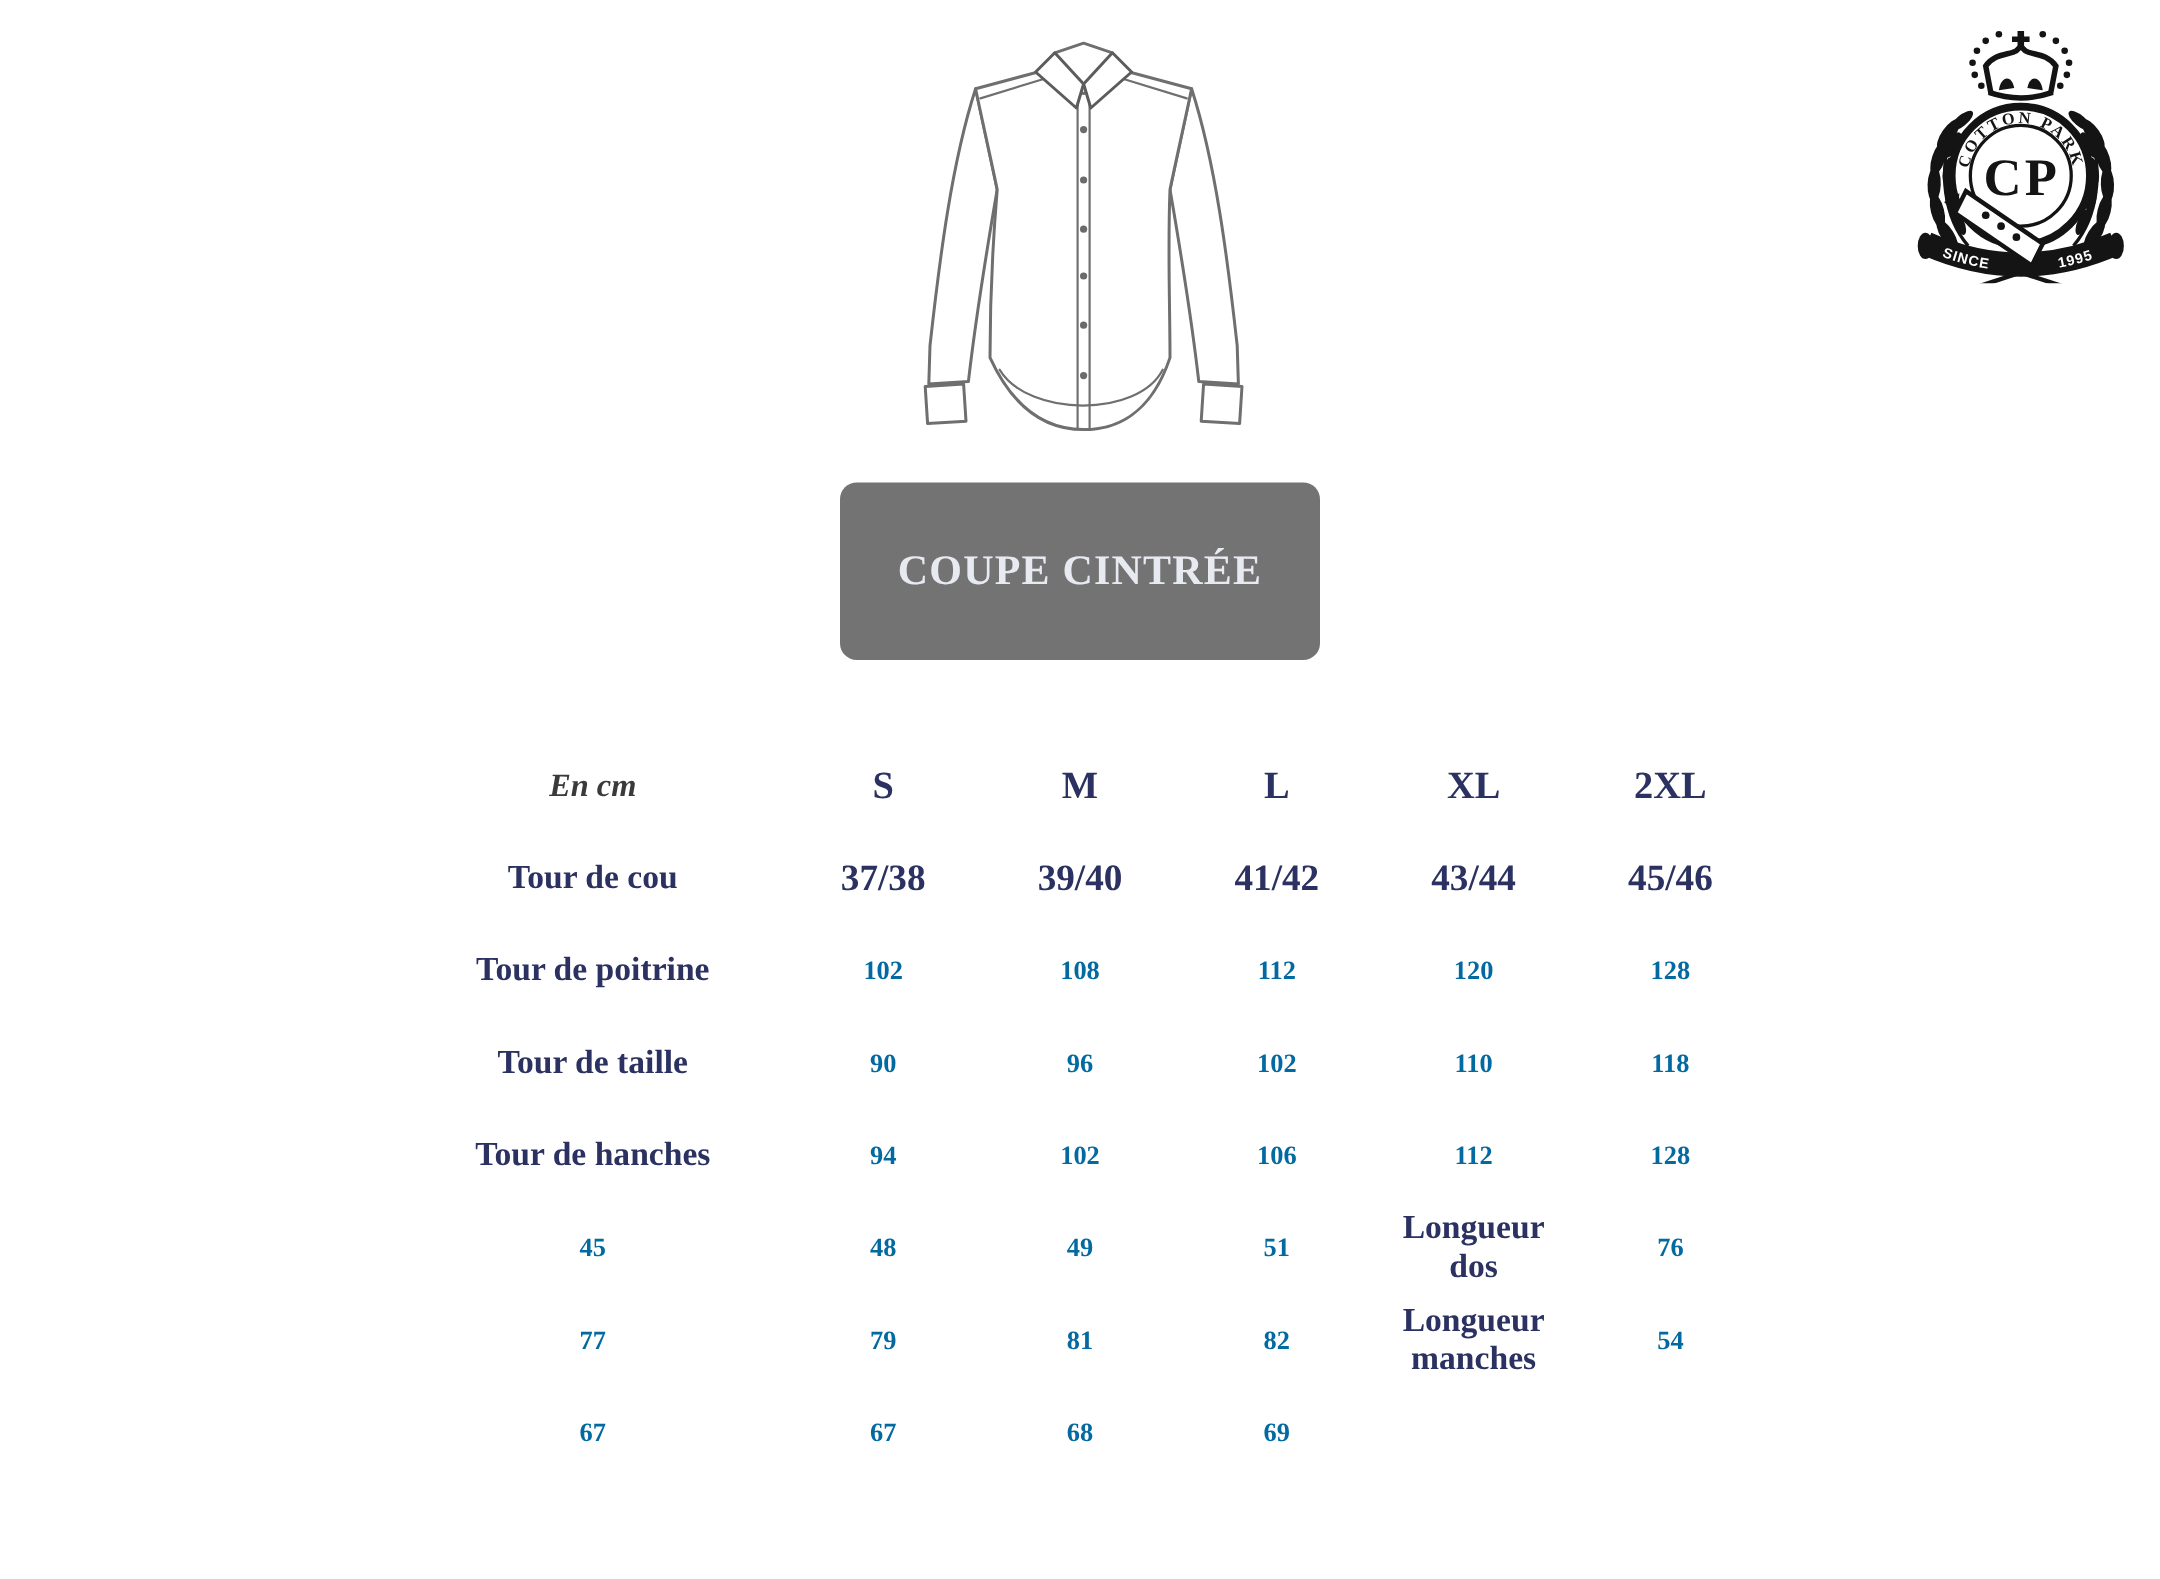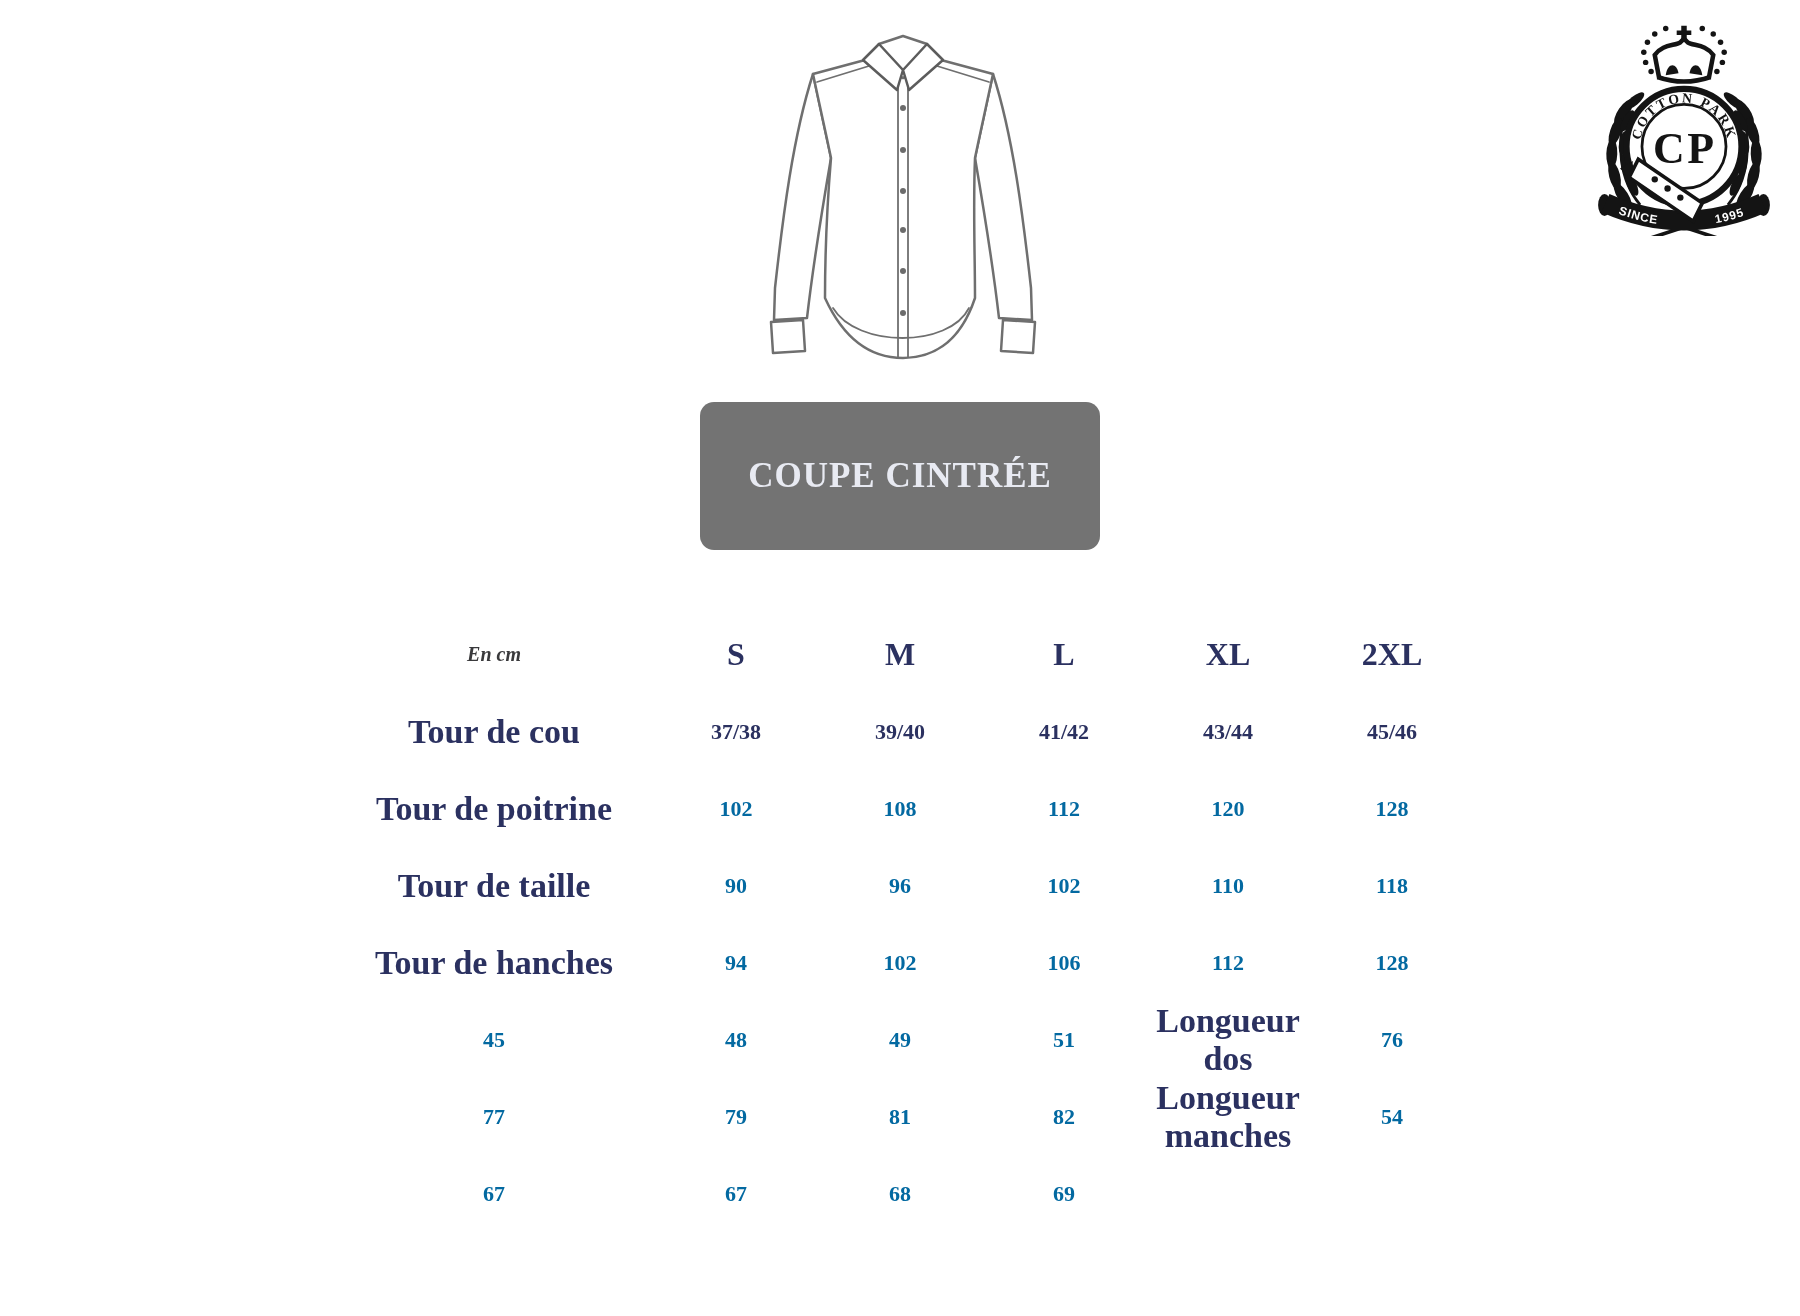--- a/index.html
+++ b/index.html
@@ -25,24 +25,24 @@
     color:#e8eaf2;font-size:35px;font-weight:700;letter-spacing:1px;
   }
 
   
   .size-table{
     position:absolute;left:334px;top:616px;
     display:grid;grid-template-columns:320px repeat(5,164px);
     grid-auto-rows:77px;
   }
   .cell{display:flex;align-items:center;justify-content:center;text-align:center;}
-  .cell-unit{font-size:20px;font-weight:700;font-style:italic;color:#3a3a3c;}
+  .cell-unit{font-size:27px;font-weight:700;font-style:italic;color:#3a3a3c;}
   .cell-size{font-size:32px;font-weight:700;color:#2b3160;}
-  .cell-label{font-size:34px;font-weight:700;color:#2b3160;}
-  .cell-val-navy{font-size:22px;font-weight:700;color:#2b3160;}
+  .cell-label{font-size:28px;font-weight:700;color:#2b3160;}
+  .cell-val-navy{font-size:31px;font-weight:700;color:#2b3160;}
   .cell-val{font-size:22px;font-weight:700;color:#0369a1;}
 </style>
 </head>
 <body>
 
 <div class="stage">
 
   <div class="shirt-box">
     <svg width="292" height="336" viewBox="0 0 292 336">
       <g fill="#ffffff" stroke="#6f6f6f" stroke-width="2.5" stroke-linejoin="round" stroke-linecap="round">

